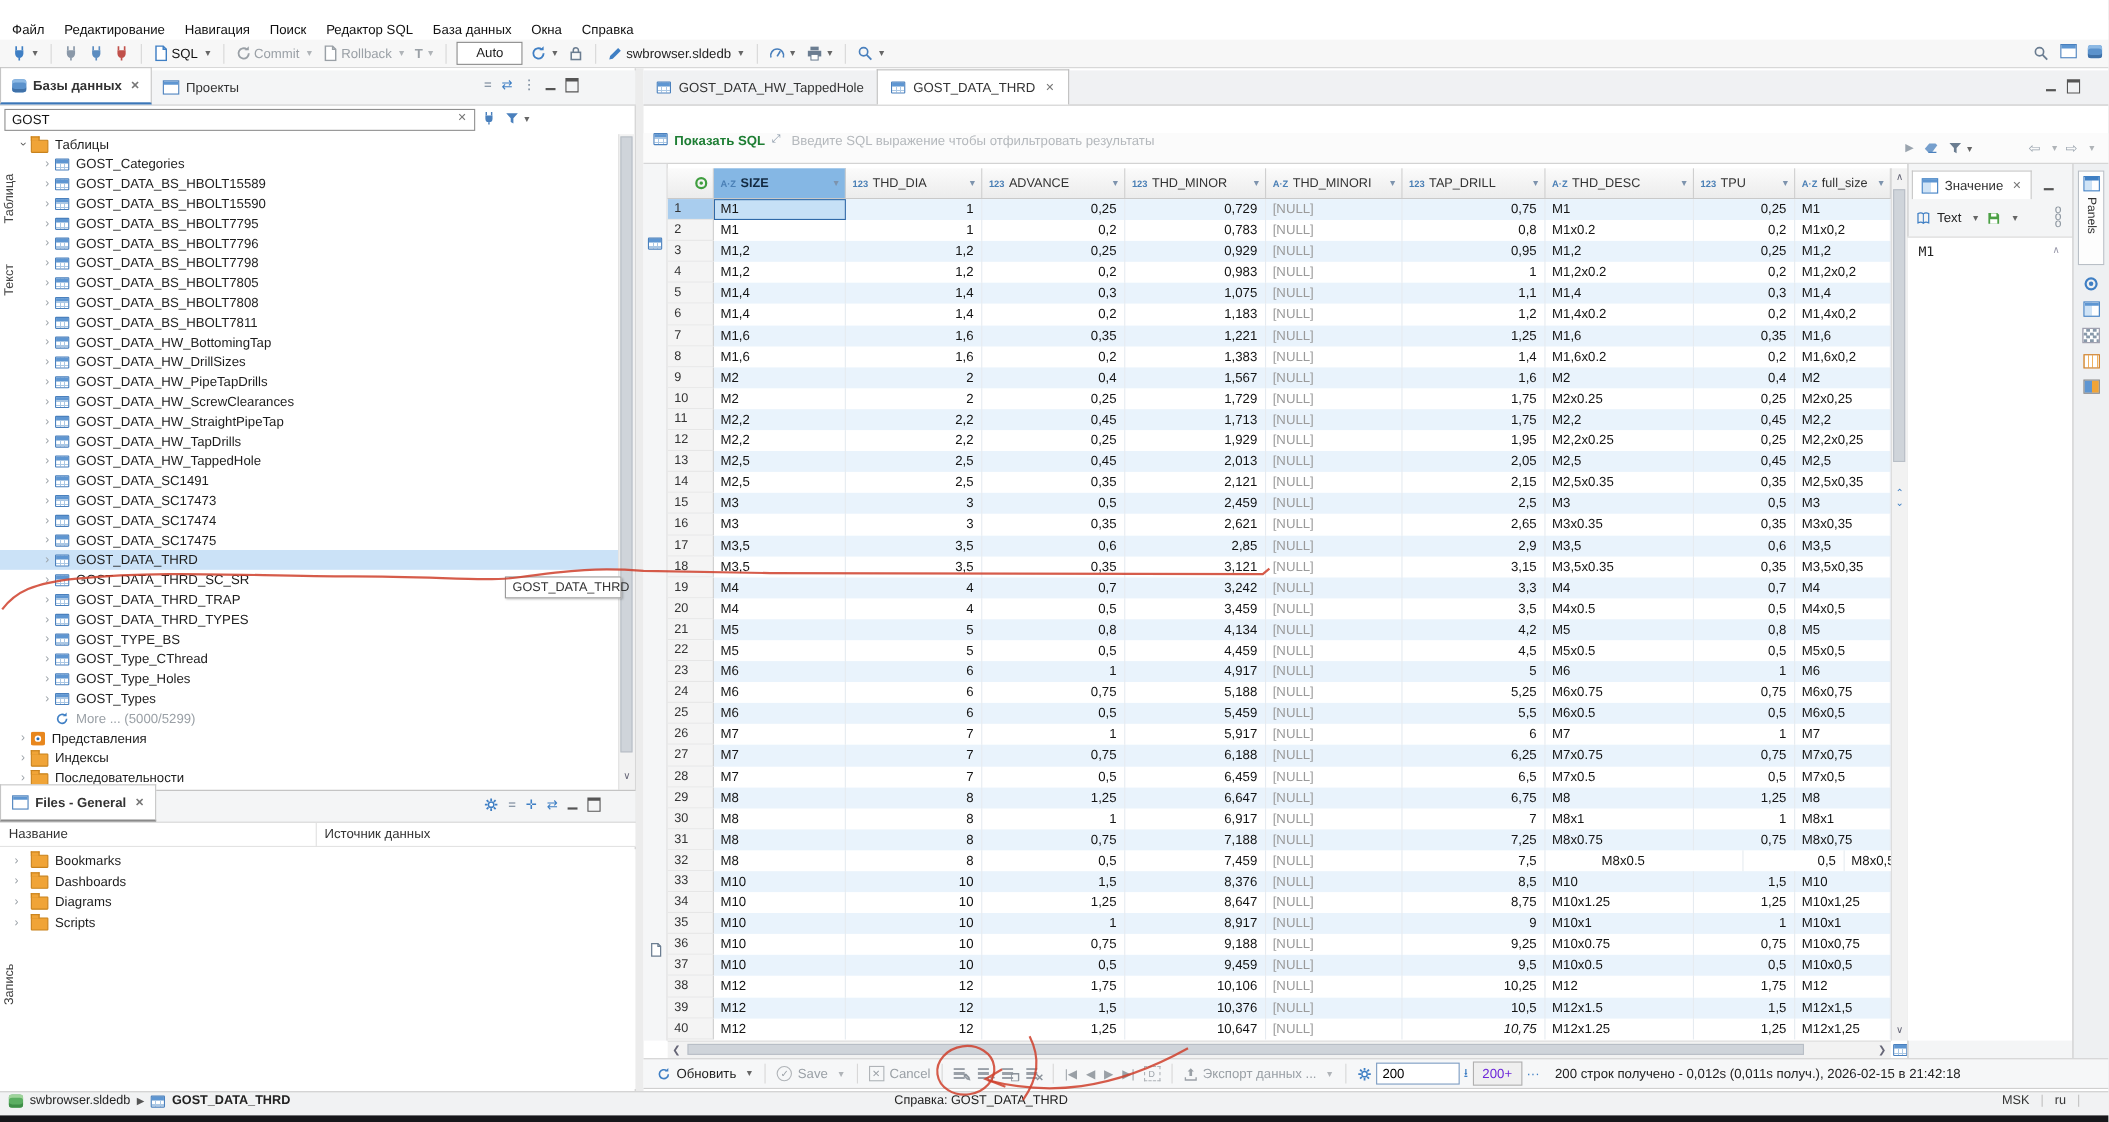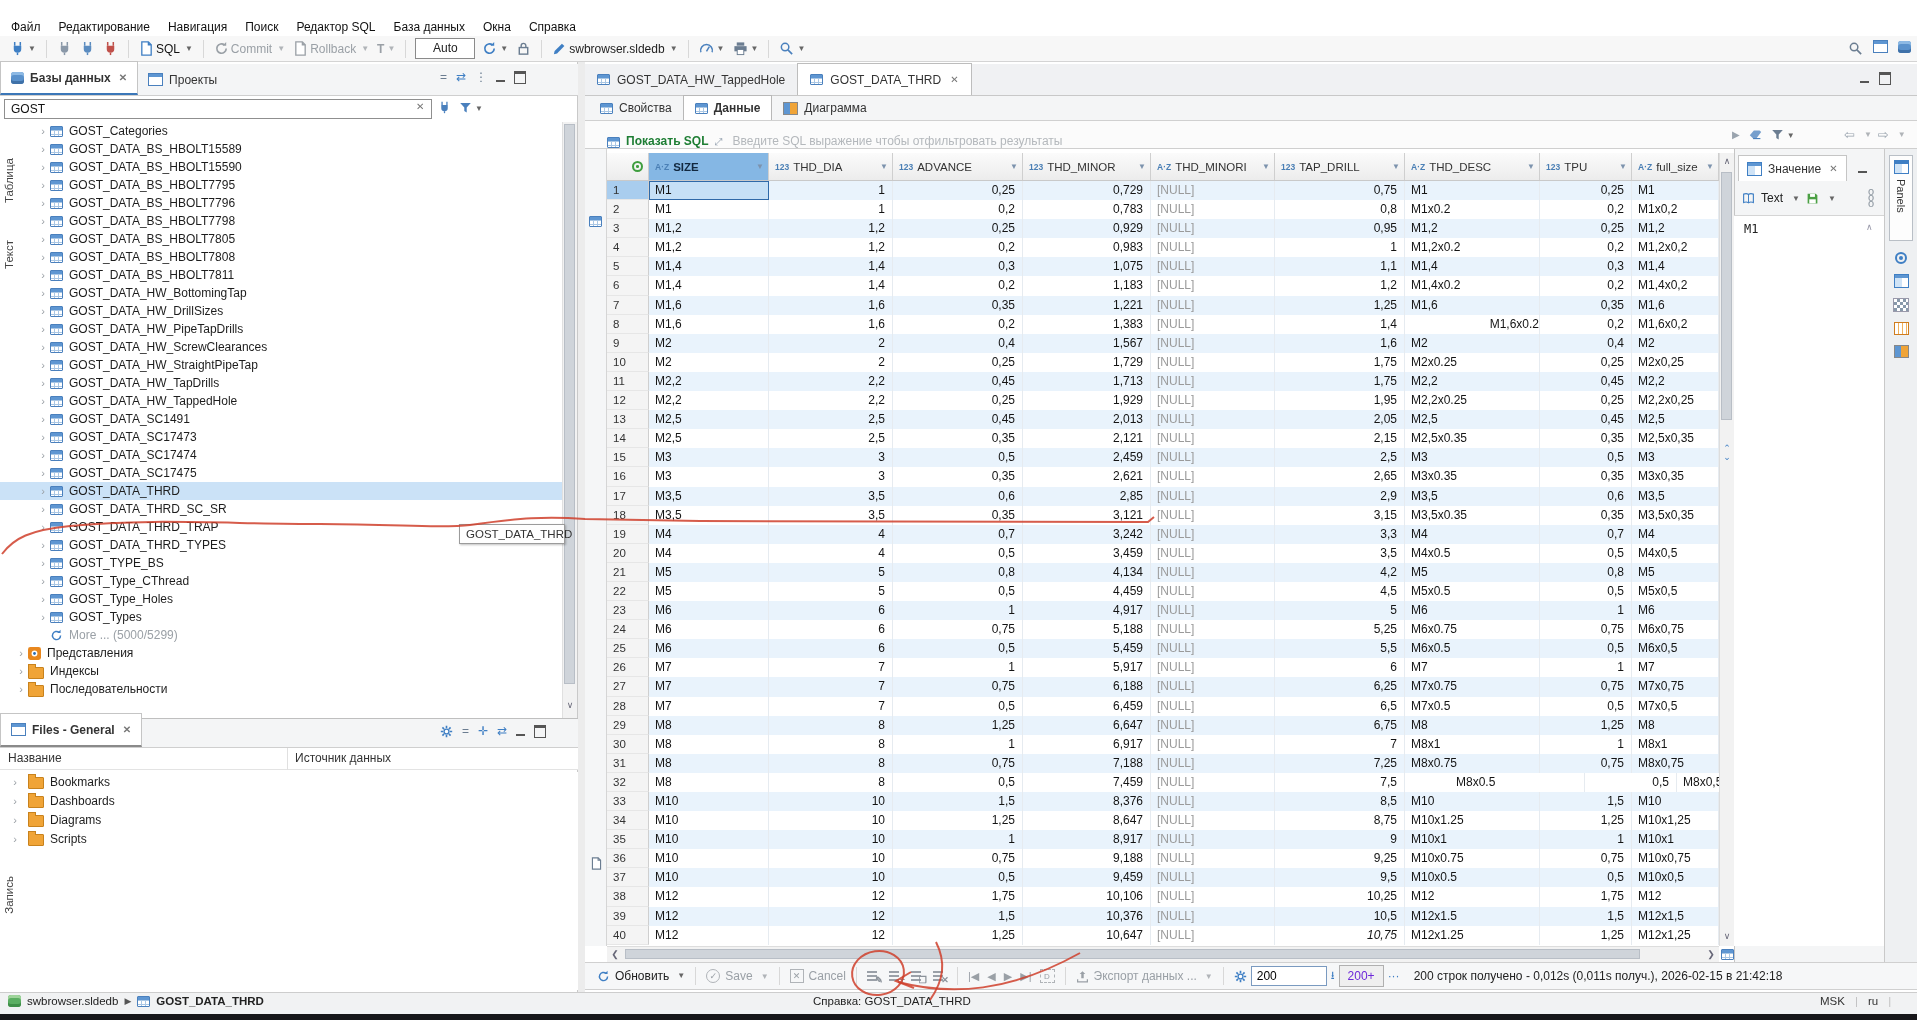--- a/index.html
+++ b/index.html
@@ -82,21 +82,21 @@
 
   
   #sash{left:578px;top:62px;width:7px;height:930px;background:#ececec;}
   #edtabs{left:585px;top:64px;width:1332px;height:32px;background:#f0f1f3;border-bottom:1px solid #c8c8c8;display:flex;align-items:flex-end;}
   .edtab{display:flex;align-items:center;gap:7px;height:31px;padding:0 12px;font-size:12px;color:#333;}
   .edtab.active{background:#fff;border:1px solid #bdbdbd;border-bottom:none;}
   #edtabs-right{position:absolute;left:1860px;top:72px;display:flex;gap:10px;align-items:center;}
   #subtabs{left:585px;top:96px;width:1332px;height:25px;background:#f4f5f6;border-bottom:1px solid #d0d0d0;display:flex;align-items:flex-end;padding-left:4px;}
   .stab{display:flex;align-items:center;gap:6px;height:24px;padding:0 11px;font-size:12px;color:#333;}
   .stab.active{background:#fff;border:1px solid #b8b8b8;border-bottom:none;font-weight:bold;}
-  #filterbar{left:585px;top:121px;width:1332px;height:28px;background:#fbfbfb;border-bottom:1px solid #cfcfcf;display:flex;align-items:flex-end;padding-left:22px;}
+  #filterbar{left:585px;top:121px;width:1332px;height:28px;background:#fbfbfb;border-bottom:1px solid #cfcfcf;display:flex;align-items:flex-start;padding-left:9px;}
   #showsql{color:#1e7e34;font-weight:bold;font-size:12px;margin:0 6px;}
   #fplaceholder{color:#b4b8bc;font-size:12px;margin-left:10px;}
   #filter-right{position:absolute;left:1732px;top:127px;display:flex;gap:9px;align-items:center;}
   #filter-nav{position:absolute;left:1844px;top:127px;display:flex;gap:6px;align-items:center;color:#9aa4ae;font-size:13px;}
 
   
   #prstrip{left:585px;top:149px;width:22px;height:797px;background:#f5f6f7;border-right:1px solid #d5d5d5;}
   .vtxt{writing-mode:vertical-rl;transform:rotate(180deg);font-size:11.5px;color:#444;position:absolute;left:3px;}
   .vtxt2{writing-mode:vertical-rl;font-size:11px;color:#333;}
 
@@ -366,20 +366,25 @@
   <div class="abs" id="dbfilter-x">✕</div>
   <div class="abs" id="dbfilter-icons">
     <span><svg class="ic13">
           <use href="#s-plug"></use>
         </svg></span>
     <span><svg class="ic13">
           <use href="#s-funnel"></use>
         </svg><span class="dd">▼</span></span>
   </div>
   <div class="abs" id="tree">
+      <div class="trow" style="padding-left: 14px;">
+        <span class="chev open">›</span>
+        <span class="ifo"></span>
+        <span class="tlabel">Таблицы</span>
+      </div>
       <div class="trow" style="padding-left: 36px;">
         <span class="chev">›</span>
         <span class="it"></span>
         <span class="tlabel">GOST_Categories</span>
       </div>
       <div class="trow" style="padding-left: 36px;">
         <span class="chev">›</span>
         <span class="it"></span>
         <span class="tlabel">GOST_DATA_BS_HBOLT15589</span>
       </div>
@@ -596,34 +601,20 @@
     <div class="edtab active">
         <span class="it"></span>
         <span>GOST_DATA_THRD</span>
         <span class="ptabx">✕</span>
       </div>
   </div>
   <div class="abs" id="edtabs-right">
     <span class="winmin"></span>
     <span class="winmax"></span>
   </div>
-  <div class="abs" id="subtabs">
-    <div class="stab">
-        <span class="it"></span>
-        <span>Свойства</span>
-      </div>
-    <div class="stab active">
-        <span class="it"></span>
-        <span>Данные</span>
-      </div>
-    <div class="stab">
-        <span class="irf"></span>
-        <span>Диаграмма</span>
-      </div>
-  </div>
   <div class="abs" id="filterbar">
     <span class="it"></span>
     <span id="showsql">Показать SQL</span>
     <span style="color:#8a98a8;font-size:10px;">⤢</span>
     <span id="fplaceholder">Введите SQL выражение чтобы отфильтровать результаты</span>
   </div>
   <div class="abs" id="filter-right">
     <span style="color:#9aa4ae;font-size:10px;">▶</span>
     <span style="color:#4a80bd"><svg class="ic13">
           <use href="#s-erase"></use>
@@ -784,21 +775,21 @@
         <div class="gc ct" style="width: 87px; flex: 0 0 87px;">M1,6</div>
       </div>
       <div class="grow">
         <div class="rn">8</div>
         <div class="gc ct" style="width: 120px; flex: 0 0 120px;">M1,6</div>
         <div class="gc cr" style="width: 124px; flex: 0 0 124px;">1,6</div>
         <div class="gc cr" style="width: 130px; flex: 0 0 130px;">0,2</div>
         <div class="gc cr" style="width: 128px; flex: 0 0 128px;">1,383</div>
         <div class="gc cnull" style="width: 124px; flex: 0 0 124px;">[NULL]</div>
         <div class="gc cr" style="width: 130px; flex: 0 0 130px;">1,4</div>
-        <div class="gc ct" style="width: 135px; flex: 0 0 135px; text-align: right;">M1,6x0.2</div>
+        <div class="gc ct" style="width: 135px; flex: 0 0 135px;">M1,6x0.2</div>
         <div class="gc cr" style="width: 92px; flex: 0 0 92px;">0,2</div>
         <div class="gc ct" style="width: 87px; flex: 0 0 87px;">M1,6x0,2</div>
       </div>
       <div class="grow zeb">
         <div class="rn">9</div>
         <div class="gc ct" style="width: 120px; flex: 0 0 120px;">M2</div>
         <div class="gc cr" style="width: 124px; flex: 0 0 124px;">2</div>
         <div class="gc cr" style="width: 130px; flex: 0 0 130px;">0,4</div>
         <div class="gc cr" style="width: 128px; flex: 0 0 128px;">1,567</div>
         <div class="gc cnull" style="width: 124px; flex: 0 0 124px;">[NULL]</div>

